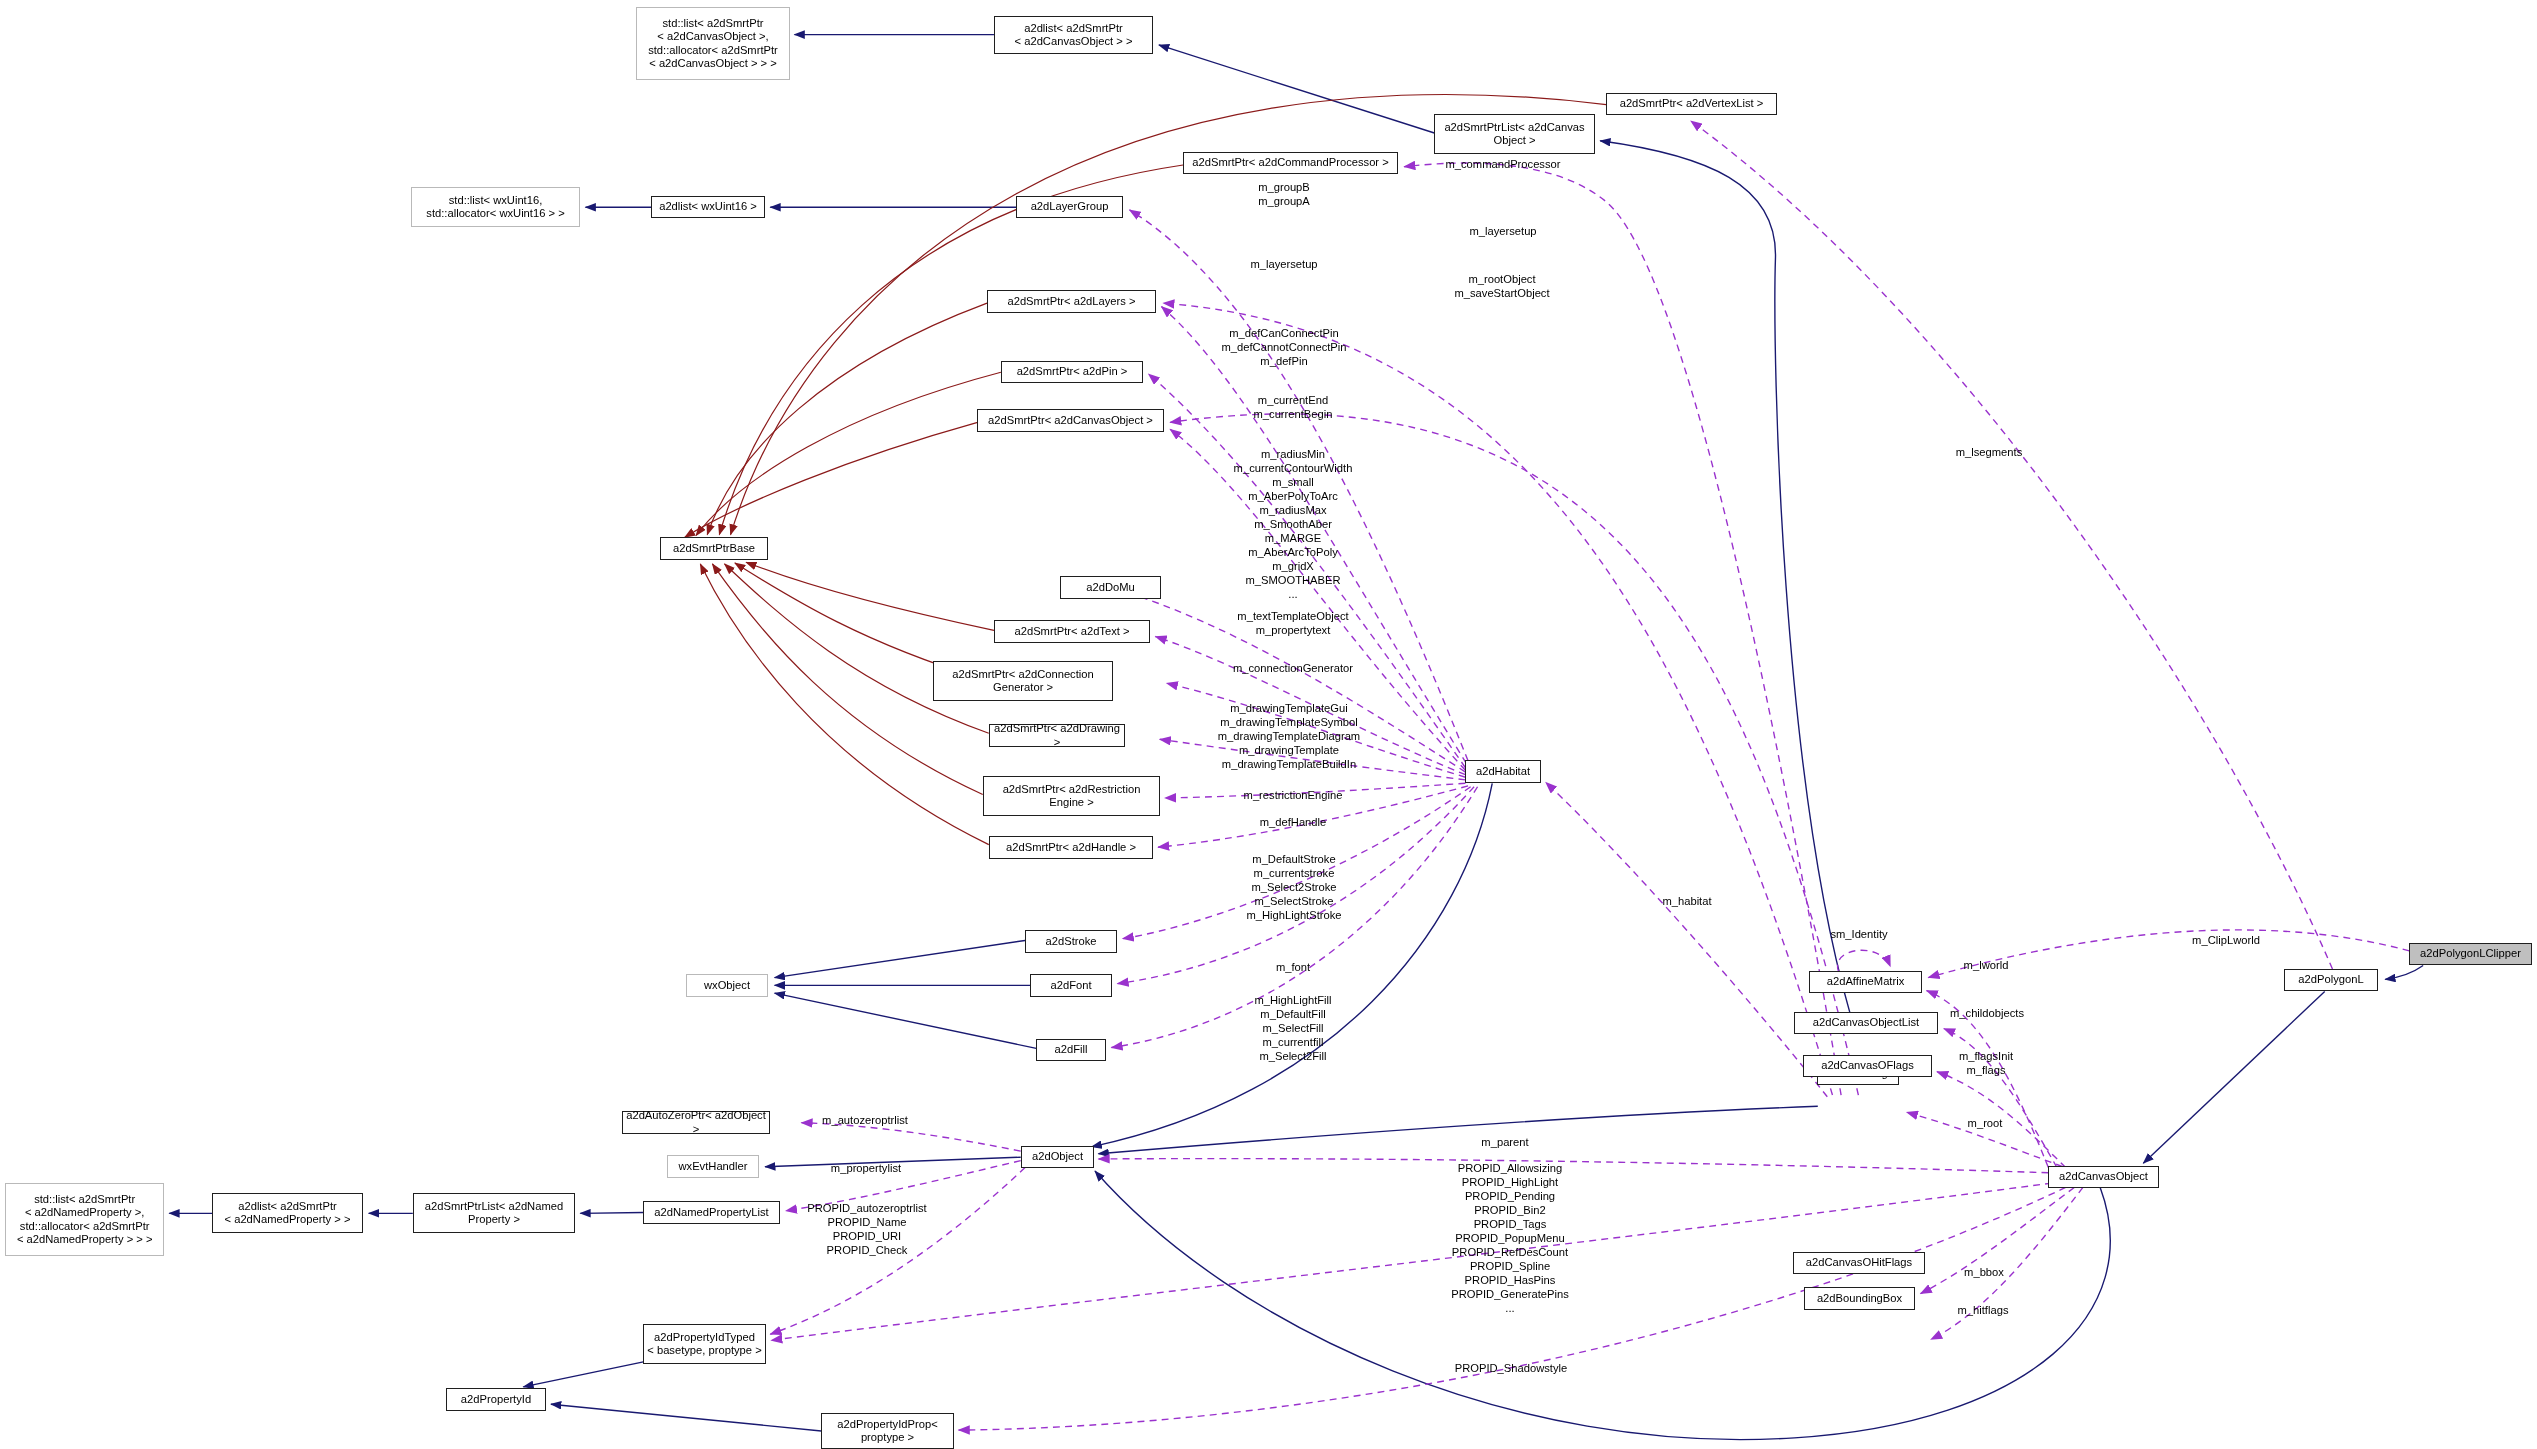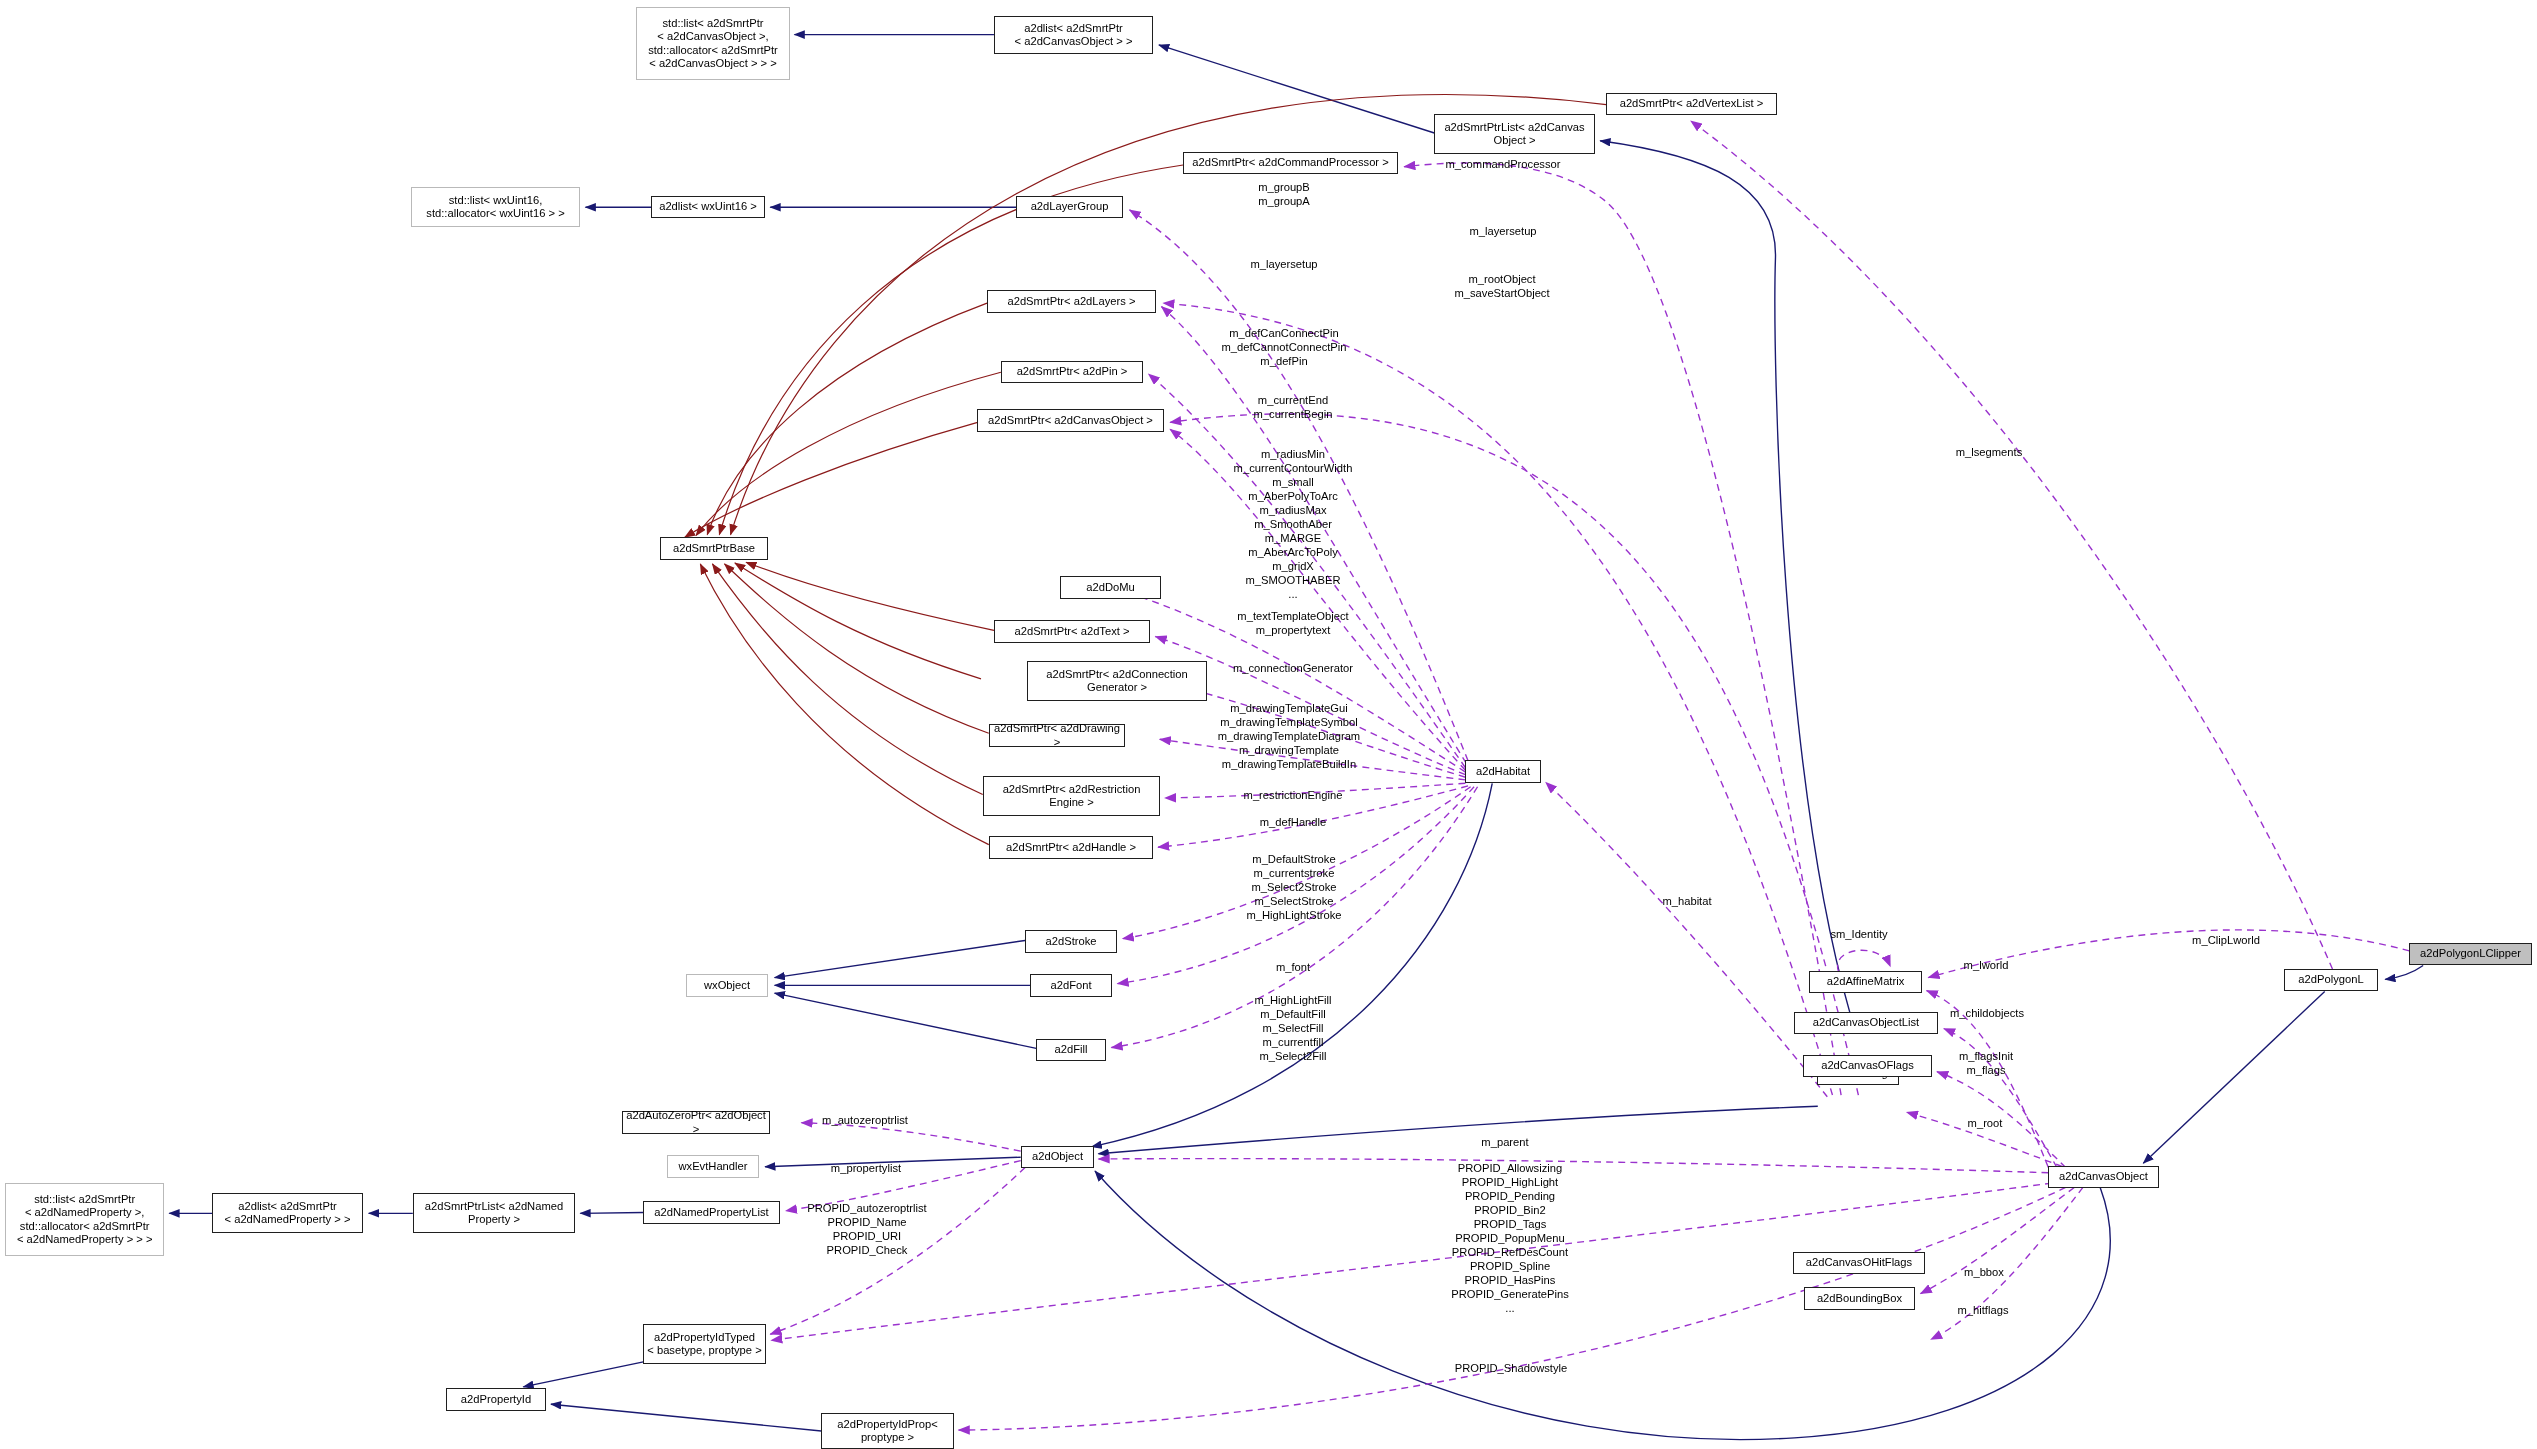--- a/index.html
+++ b/index.html
@@ -115,21 +115,21 @@
   <div class="node" style="left:1183px;top:152px;width:215px;height:22.4px">a2dSmrtPtr&lt; a2dCommandProcessor &gt;</div>
   <div class="node ext" style="left:411px;top:187px;width:169px;height:40px">std::list&lt; wxUint16,
  std::allocator&lt; wxUint16 &gt; &gt;</div>
   <div class="node" style="left:651px;top:196px;width:114px;height:22.4px">a2dlist&lt; wxUint16 &gt;</div>
   <div class="node" style="left:1016px;top:196px;width:107px;height:22.4px">a2dLayerGroup</div>
   <div class="node" style="left:987px;top:290px;width:169px;height:23px">a2dSmrtPtr&lt; a2dLayers &gt;</div>
   <div class="node" style="left:1001px;top:361px;width:142px;height:22.4px">a2dSmrtPtr&lt; a2dPin &gt;</div>
   <div class="node" style="left:977px;top:409px;width:187px;height:23px">a2dSmrtPtr&lt; a2dCanvasObject &gt;</div>
   <div class="node" style="left:1060px;top:576px;width:101px;height:23px">a2dDoMu</div>
   <div class="node" style="left:994px;top:620px;width:156px;height:23px">a2dSmrtPtr&lt; a2dText &gt;</div>
-  <div class="node" style="left:1027px;top:661px;width:180px;height:40px">a2dSmrtPtr&lt; a2dConnection
+  <div class="node" style="left:933px;top:661px;width:180px;height:40px">a2dSmrtPtr&lt; a2dConnection
 Generator &gt;</div>
   <div class="node" style="left:989px;top:724px;width:136px;height:23px">a2dSmrtPtr&lt; a2dDrawing &gt;</div>
   <div class="node" style="left:1465px;top:760px;width:76px;height:23px">a2dHabitat</div>
   <div class="node" style="left:983px;top:776px;width:177px;height:40px">a2dSmrtPtr&lt; a2dRestriction
 Engine &gt;</div>
   <div class="node" style="left:989px;top:836px;width:164px;height:23px">a2dSmrtPtr&lt; a2dHandle &gt;</div>
   <div class="node" style="left:1025px;top:930px;width:92px;height:23px">a2dStroke</div>
   <div class="node ext" style="left:686px;top:974px;width:82px;height:23px">wxObject</div>
   <div class="node" style="left:1030px;top:974px;width:82px;height:23px">a2dFont</div>
   <div class="node" style="left:1036px;top:1039px;width:70px;height:22.4px">a2dFill</div>

